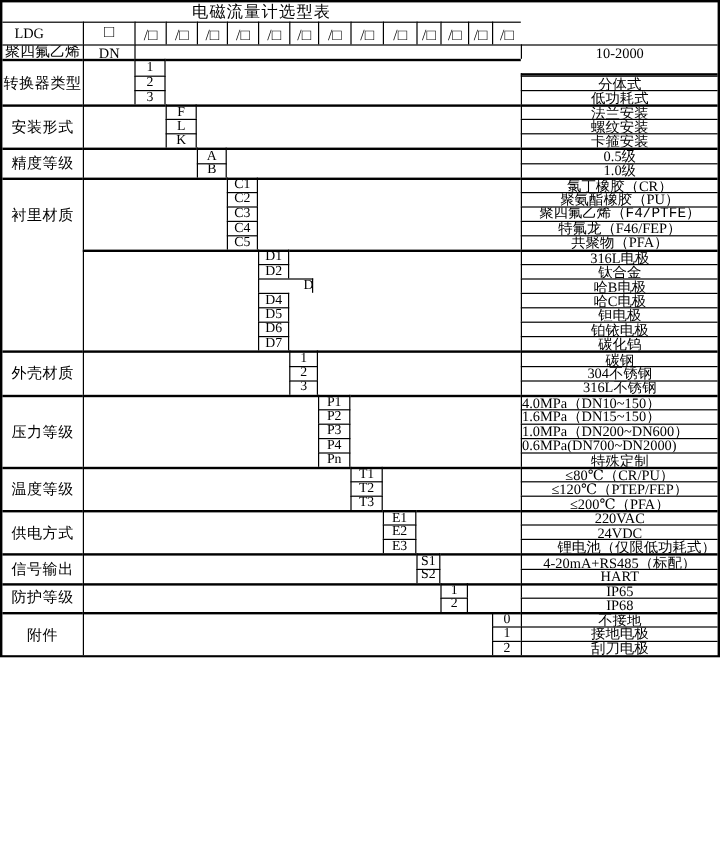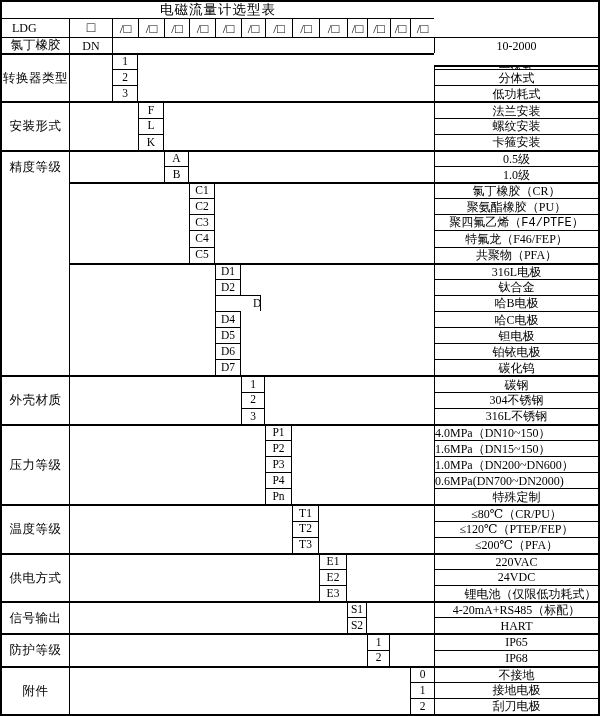--- a/index.html
+++ b/index.html
@@ -1,19 +1,19 @@
 <!DOCTYPE html>
 <html><head>
 <meta charset="utf-8">
 <style>
   html,body { margin:0; padding:0; background:#fff; }
   body { font-family: "Liberation Serif", "DejaVu Serif", serif; color:#000; }
 
   #sheet {
-    position:relative; width:600px; height:716px; box-sizing:border-box;
+    position:relative; width:600px; height:548px; box-sizing:border-box;
     border:2px solid #000; background:#fff;
     display:grid;
     grid-template-columns:67px 43px 26px 26px 25px 26px 26px 24px 27px 27px 28px 20px 23px 20px 24px 1fr;
     grid-template-rows:16px 19px repeat(42, 1fr);
   }
 
   .cell {
     box-sizing:border-box; display:flex; align-items:center; justify-content:center;
     font-size:12.5px; line-height:1; white-space:nowrap; overflow:hidden;
   }
@@ -37,21 +37,21 @@
   .fn { font-size:12px; }
 </style>
 </head>
 <body>
 
 <div id="sheet">
   <div class="cell title">电磁流量计选型表</div>
   <div class="cell ldg bt1">LDG</div>
   <div class="cell dnbox bt1 bl">□</div>
 
-  <div class="cell r3lbl bt1">氯丁橡胶</div>
+  <div class="cell r3lbl bt1">聚四氟乙烯</div>
   <div class="cell r3code bt1 bl">DN</div>
   <div class="cell r3empty bt1 bl"></div>
   <div class="cell r3desc bt1 bl">10-2000</div>
 <div class="cell slot bt1 bl" style="grid-area: 2 / 3;">/□</div>
     <div class="cell slot bt1 bl" style="grid-area: 2 / 4;">/□</div>
     <div class="cell slot bt1 bl" style="grid-area: 2 / 5;">/□</div>
     <div class="cell slot bt1 bl" style="grid-area: 2 / 6;">/□</div>
     <div class="cell slot bt1 bl" style="grid-area: 2 / 7;">/□</div>
     <div class="cell slot bt1 bl" style="grid-area: 2 / 8;">/□</div>
     <div class="cell slot bt1 bl" style="grid-area: 2 / 9;">/□</div>
@@ -79,20 +79,21 @@
     <div class="cell code bl br bt1" style="grid-area: 9 / 4;">K</div>
     <div class="cell fn bl bt1" style="grid-area: 9 / 16;">卡箍安装</div>
     <div class="cell btb" style="grid-area: 7 / 5 / 10 / 16;"></div>
     <div class="cell lbl btb" style="grid-area: 10 / 1 / 12;">精度等级</div>
     <div class="cell btb bl" style="grid-area: 10 / 2 / 12 / 5;"></div>
     <div class="cell code bl br btb" style="grid-area: 10 / 5;">A</div>
     <div class="cell fn bl btb" style="grid-area: 10 / 16;">0.5级</div>
     <div class="cell code bl br bt1" style="grid-area: 11 / 5;">B</div>
     <div class="cell fn bl bt1" style="grid-area: 11 / 16;">1.0级</div>
     <div class="cell btb" style="grid-area: 10 / 6 / 12 / 16;"></div>
+    <div class="cell lbl btb" style="grid-area: 12 / 1 / 17;">衬里材质</div>
     <div class="cell btb bl" style="grid-area: 12 / 2 / 17 / 6;"></div>
     <div class="cell code bl br btb" style="grid-area: 12 / 6;">C1</div>
     <div class="cell fn bl btb" style="grid-area: 12 / 16;">氯丁橡胶（CR）</div>
     <div class="cell code bl br bt1" style="grid-area: 13 / 6;">C2</div>
     <div class="cell fn bl bt1" style="grid-area: 13 / 16;">聚氨酯橡胶（PU）</div>
     <div class="cell code bl br bt1" style="grid-area: 14 / 6;">C3</div>
     <div class="cell fn bl bt1" style="grid-area: 14 / 16; font-family: Liberation Mono, monospace;">聚四氟乙烯（F4/PTFE）</div>
     <div class="cell code bl br bt1" style="grid-area: 15 / 6;">C4</div>
     <div class="cell fn bl bt1" style="grid-area: 15 / 16;">特氟龙（F46/FEP）</div>
     <div class="cell code bl br bt1" style="grid-area: 16 / 6;">C5</div>

